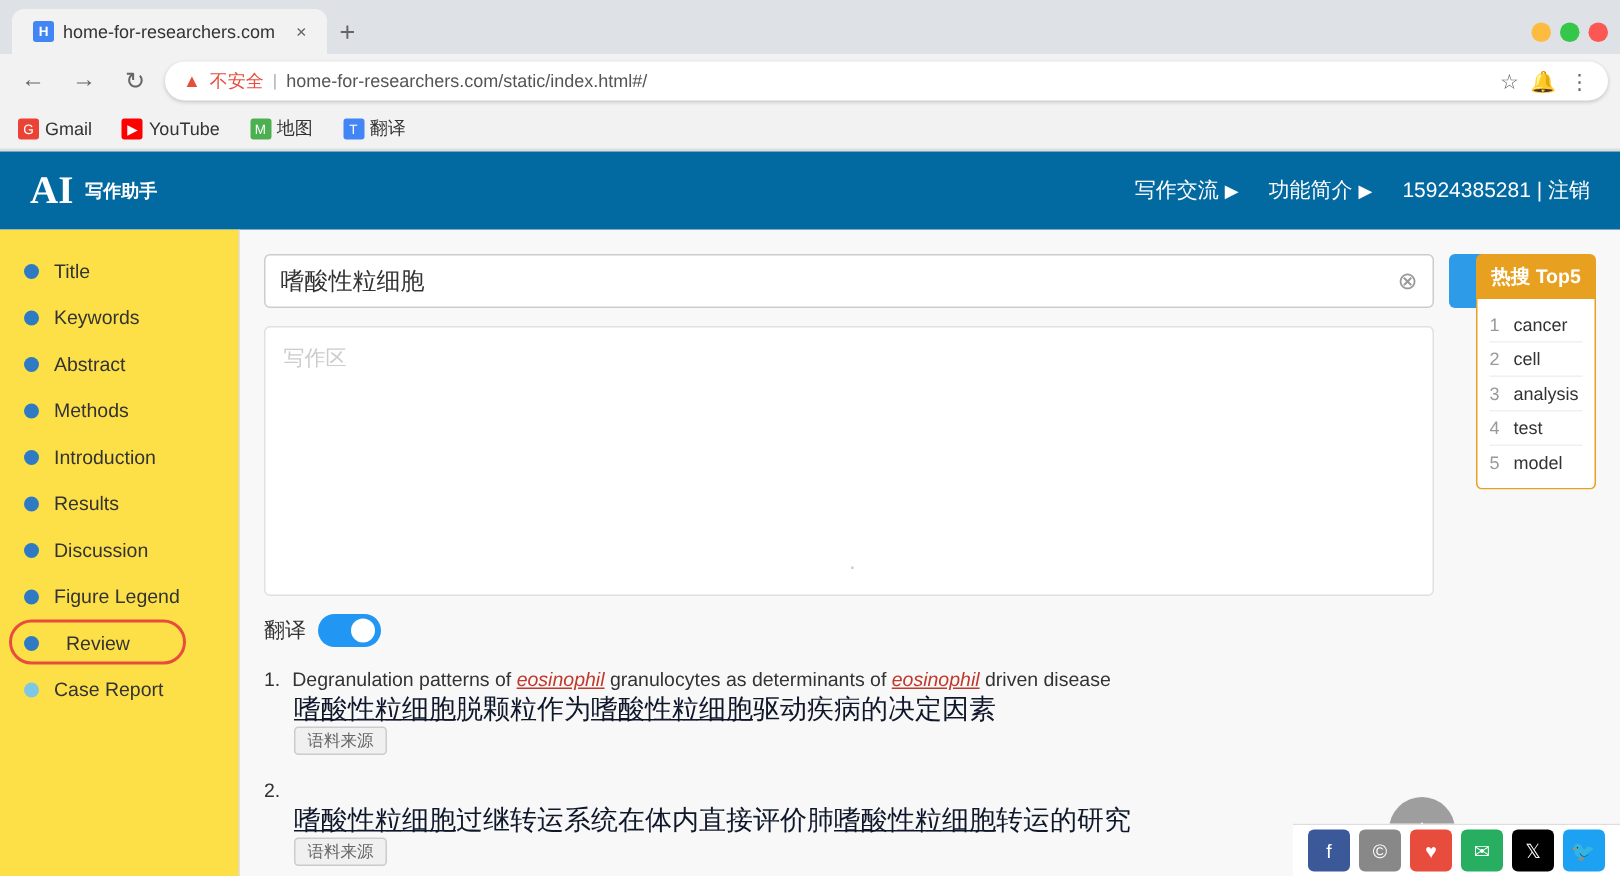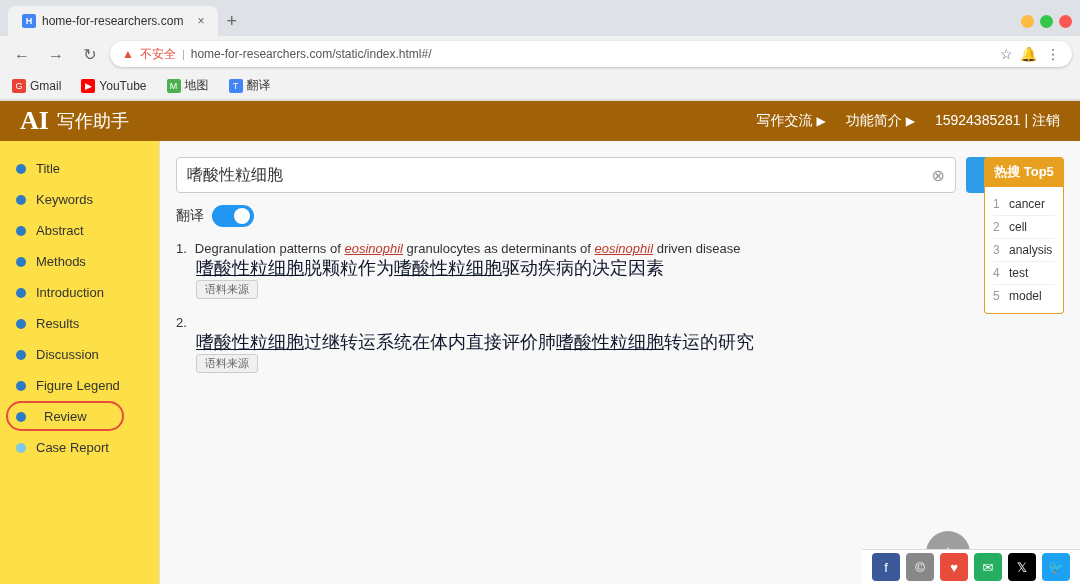--- a/index.html
+++ b/index.html
@@ -13,24 +13,24 @@
     .address-bar-row { display: flex; align-items: center; padding: 4px 8px; gap: 6px; height: 36px; background: #f2f2f2; }
     .nav-btn { width: 28px; height: 28px; border-radius: 50%; border: none; background: none; cursor: pointer; color: #666; font-size: 16px; display: flex; align-items: center; justify-content: center; }
     .address-bar { flex: 1; height: 26px; border: none; border-radius: 13px; background: white; padding: 0 12px; font-size: 12px; color: #333; display: flex; align-items: center; gap: 6px; box-shadow: 0 1px 3px rgba(0,0,0,0.2); }
     .address-text { flex: 1; font-size: 12px; color: #555; }
     .address-icons { display: flex; gap: 8px; align-items: center; }
     .bookmarks-bar { display: flex; align-items: center; padding: 3px 8px; gap: 12px; background: #f2f2f2; border-bottom: 1px solid #ddd; height: 28px; }
     .bookmark-item { display: flex; align-items: center; gap: 4px; font-size: 12px; color: #333; cursor: pointer; padding: 2px 4px; border-radius: 3px; }
 
     
     .app-wrapper { display: flex; flex-direction: column; height: calc(584px - 100px); }
-    .app-header { background: #a16207; color: white; display: flex; align-items: center; justify-content: space-between; padding: 0 20px; height: 40px; }
+    .app-header { background: #0369a1; color: white; display: flex; align-items: center; justify-content: space-between; padding: 0 20px; height: 52px; }
     .app-logo { display: flex; align-items: center; gap: 8px; }
     .logo-ai { font-size: 28px; font-weight: bold; color: white; font-family: serif; }
-    .logo-text { font-size: 18px; color: white; font-weight: normal; text-align: right; }
+    .logo-text { font-size: 12px; color: white; font-weight: bold; text-align: right; }
     .app-nav { display: flex; align-items: center; gap: 20px; font-size: 14px; }
     .app-nav a { color: white; text-decoration: none; display: flex; align-items: center; gap: 4px; }
     .nav-arrow { font-size: 12px; }
 
     
     .main-layout { display: flex; flex: 1; overflow: hidden; }
 
     
     .sidebar { width: 160px; background: #fde047; border-right: 1px solid #e0e0e0; padding: 12px 0; flex-shrink: 0; }
     .sidebar-item { display: flex; align-items: center; gap: 10px; padding: 8px 16px; cursor: pointer; font-size: 13px; color: #333; }
@@ -245,20 +245,24 @@
       </div>
 
       <div class="search-row">
         <div class="search-input-wrap" style="max-width:780px;">
           <span class="search-input-text">嗜酸性粒细胞</span>
           <span class="search-clear" title="clear">⊗</span>
         </div>
         <button class="search-btn">查 询</button>
       </div>
 
+      <div class="writing-area" style="max-width:780px;">
+        <span class="writing-placeholder">写作区</span>
+        <span class="writing-dot">.</span>
+      </div>
 
       <div class="translate-row">
         <span class="translate-label">翻译</span>
         <label class="toggle-switch">
           <input type="checkbox" class="toggle-input" checked="" style="">
           <span class="toggle-slider"></span>
         </label>
       </div>
 
       <div class="result-item">

